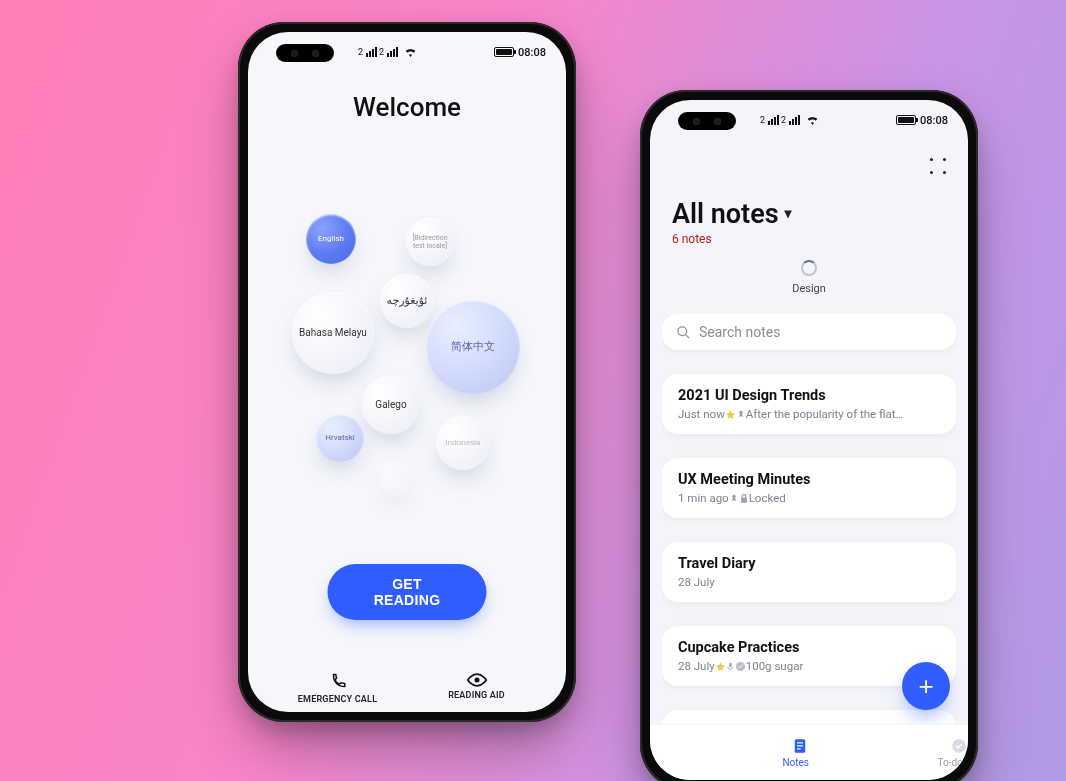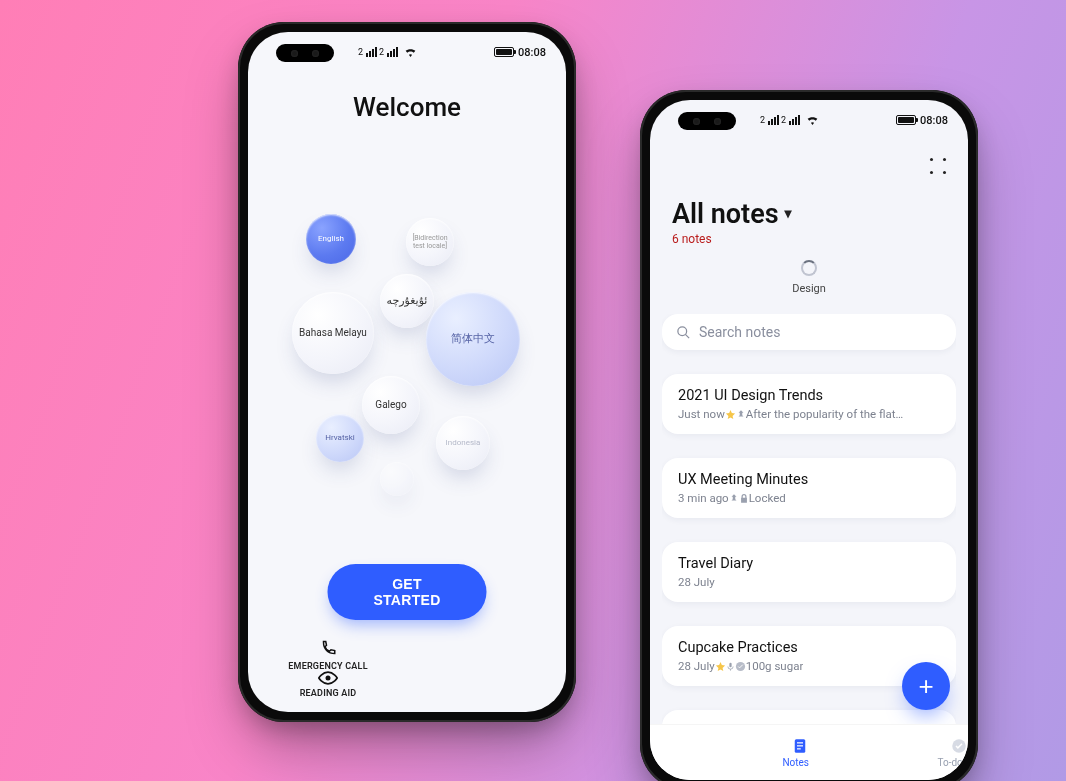--- a/index.html
+++ b/index.html
@@ -150,26 +150,25 @@
     border-radius:30px;
     padding:12px 40px;
     font-size:14px;
     font-weight:600;
     letter-spacing:.3px;
     box-shadow: 0 8px 16px -4px rgba(47,93,255,.45);
   }
 
   .quick-row{
     position:absolute;
-    bottom:14px;
+    bottom:8px;
     left:0; right:0;
     display:flex;
     justify-content:space-around;
     padding:0 20px;
-    flex-direction:column;
   }
   .quick{
     display:flex;
     flex-direction:column;
     align-items:center;
     gap:3px;
     font-size:9px;
     font-weight:600;
     letter-spacing:.2px;
     color:#222;
@@ -249,21 +248,21 @@
   .card.search{
     padding:10px 14px;
     display:flex;
     align-items:center;
     gap:8px;
     color:#8a8f9e;
     font-size:14px;
   }
   .card.note .title{
     font-size:14.5px;
-    font-weight:400;
+    font-weight:700;
     color:#111;
     margin-bottom:3px;
   }
   .card.note .meta{
     font-size:11.5px;
     color:#7d828f;
     display:flex;
     align-items:center;
     white-space:nowrap;
     overflow:hidden;
@@ -353,28 +352,28 @@
       <span class="time">08:08</span>
     </div>
 
     <div class="welcome-title">Welcome</div>
 
     <div class="bubbles">
       <div class="bubble blue" style="width:50px;height:50px;left:58px;top:6px;font-size:8px;">English</div>
       <div class="bubble" style="width:48px;height:48px;left:158px;top:10px;font-size:7px;color:#999;">[Bidirection test locale]</div>
       <div class="bubble" style="width:54px;height:54px;left:132px;top:66px;font-size:11px;">ئۇيغۇرچە</div>
       <div class="bubble" style="width:82px;height:82px;left:44px;top:84px;font-size:10px;">Bahasa Melayu</div>
-      <div class="bubble lite" style="width:94px;height:94px;left:178px;top:84px;font-size:11px;">简体中文</div>
+      <div class="bubble lite" style="width:94px;height:94px;left:178px;top:92px;font-size:11px;">简体中文</div>
       <div class="bubble" style="width:58px;height:58px;left:114px;top:168px;font-size:10px;">Galego</div>
       <div class="bubble lite" style="width:48px;height:48px;left:68px;top:206px;font-size:8px;">Hrvatski</div>
       <div class="bubble" style="width:54px;height:54px;left:188px;top:208px;font-size:8px;color:#b5b9c9;">Indonesia</div>
       <div class="bubble" style="width:34px;height:34px;left:132px;top:254px;opacity:.55;"></div>
     </div>
 
-    <button class="cta">GET STARTED</button>
+    <button class="cta">GET READING</button>
 
     <div class="quick-row">
       <div class="quick">
         <span class="inline-icon">
           <svg width="18" height="18" viewBox="0 0 24 24">
               <path fill="none" stroke="#111" stroke-width="2" d="M6 3c0 9 6 15 15 15v-4l-5-1-2 2c-3-1-5-3-6-6l2-2-1-5H6z"></path>
             </svg>
         </span>
         <span>EMERGENCY CALL</span>
       </div>
@@ -465,21 +464,21 @@
                 <path fill="#9aa0ae" d="M12 2l6 6h-3v6l3 3H6l3-3V8H6z"></path>
               </svg>
           </span>
           <span class="snippet">After the popularity of the flat…</span>
         </div>
       </div>
 
       <div class="card note">
         <div class="title">UX Meeting Minutes</div>
         <div class="meta">
-          <span>3 min ago</span>
+          <span>1 min ago</span>
           <span class="inline-icon">
             <svg width="10" height="11" viewBox="0 0 24 24">
                 <path fill="#9aa0ae" d="M12 2l6 6h-3v6l3 3H6l3-3V8H6z"></path>
               </svg>
           </span>
           <span class="inline-icon">
             <svg width="10" height="11" viewBox="0 0 24 24">
                 <path fill="#9aa0ae" d="M6 10V7a6 6 0 1 1 12 0v3h1v12H5V10h1zm3 0h6V7a3 3 0 1 0-6 0v3z"></path>
               </svg>
           </span>

